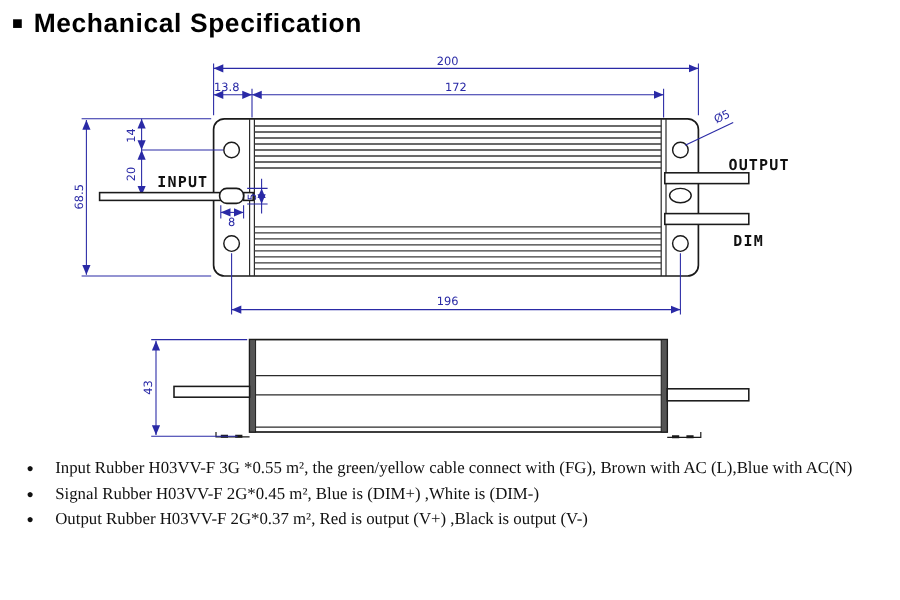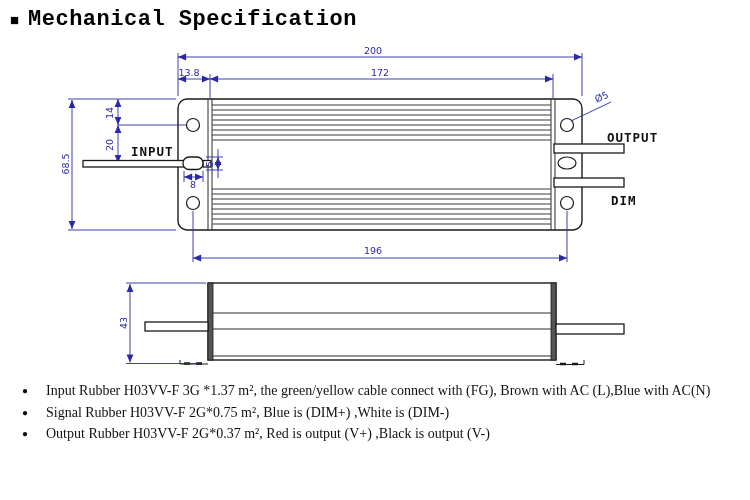--- a/index.html
+++ b/index.html
@@ -1,21 +1,21 @@
 <!DOCTYPE html>
 <html><head>
 <meta charset="utf-8">
 <style>
   html,body{margin:0;padding:0;background:#fff;}
   #page{position:relative;width:750px;height:500px;background:#fff;overflow:hidden;
         font-family:"Liberation Sans",sans-serif;}
   
   .titlebar{position:absolute;left:10px;top:6px;display:flex;align-items:center;color:#000;}
   .title-sq{font-size:15px;margin-right:9px;line-height:28px;}
-  .title-tx{font-size:22px;font-weight:bold;letter-spacing:.5px;line-height:28px;font-family:Liberation Mono, monospace;}
+  .title-tx{font-size:22px;font-weight:bold;letter-spacing:.5px;line-height:28px;}
   
   svg.drawing{position:absolute;left:0;top:0;}
   .outline{fill:#fff;stroke:#1a1a1a;stroke-width:1.4;}
   .thin{stroke:#2b2b2b;stroke-width:1;fill:none;}
   .rib{stroke:#3a3a3a;stroke-width:1.1;fill:none;}
   .hole{fill:#fff;stroke:#1a1a1a;stroke-width:1.2;}
   .cable{fill:#fff;stroke:#1a1a1a;stroke-width:1.3;}
   .dim{stroke:#2a2aa6;stroke-width:.9;fill:none;}
   .dimt{fill:#2a2aa6;font:9.5px "DejaVu Sans",sans-serif;text-anchor:middle;}
   .cadt{fill:#111;font:12.5px "DejaVu Sans Mono",monospace;font-weight:bold;letter-spacing:1px;}
@@ -140,25 +140,25 @@
         <path class="dim" d="M126 283H206 M126 363.5H198"></path>
         <line class="dim" x1="130" y1="284" x2="130" y2="362.5" marker-start="url(#arrS)" marker-end="url(#arrE)"></line>
         <text class="dimt" x="126.5" y="323" transform="rotate(-90 126.5 323)">43</text>
       </g>
     </g>
   </svg>
 
   <div class="notes">
     <div class="note">
       <span class="bullet">●</span>
-      <span class="ntext">Input Rubber H03VV-F 3G *1.37 m², the green/yellow cable connect with (FG), Brown with AC (L),Blue with AC(N)</span>
+      <span class="ntext">Input Rubber H03VV-F 3G *0.55 m², the green/yellow cable connect with (FG), Brown with AC (L),Blue with AC(N)</span>
     </div>
     <div class="note">
       <span class="bullet">●</span>
-      <span class="ntext">Signal Rubber H03VV-F 2G*0.75 m², Blue is (DIM+) ,White is (DIM-)</span>
+      <span class="ntext">Signal Rubber H03VV-F 2G*0.45 m², Blue is (DIM+) ,White is (DIM-)</span>
     </div>
     <div class="note">
       <span class="bullet">●</span>
       <span class="ntext">Output Rubber H03VV-F 2G*0.37 m², Red is output (V+) ,Black is output (V-)</span>
     </div>
   </div>
 
 </div>
 
 </body></html>

